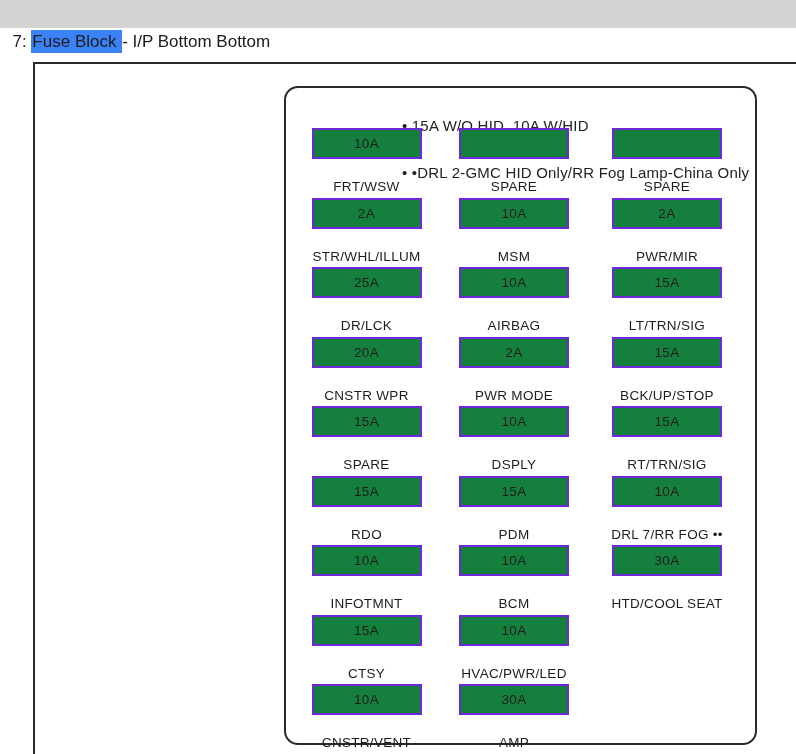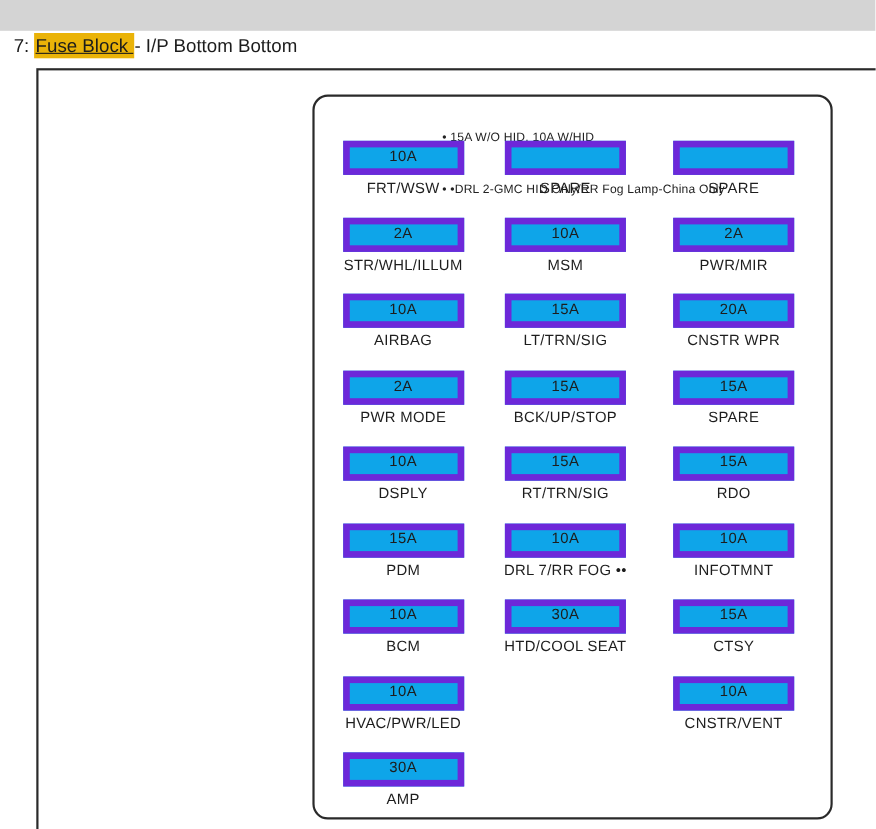--- a/index.html
+++ b/index.html
@@ -47,21 +47,21 @@
     width: 473px;
     height: 659px;
     border: 2px solid #2a2a2a;
     border-radius: 14px;
     background: #ffffff;
     box-sizing: border-box;
   }
   .panel-notes {
     position: absolute;
     left: 402px; top: 87px;
-    font-size: 11px;
+    font-size: 15px;
     line-height: 15.5px;
     letter-spacing: 0.2px;
     color: #222222;
     white-space: pre;
   }
   .fuse-grid {
     position: absolute;
     left: 293px; top: 128px;
     display: grid;
     grid-template-columns: 147px 148px 158px;
@@ -69,43 +69,44 @@
   }
   .fuse-cell {
     display: flex;
     flex-direction: column;
     align-items: center;
     width: 100%;
   }
   .fuse-box {
     width: 110px;
     height: 31px;
-    border: 6px solid #6d28d9;
-    box-sizing: border-box;
-    background: #0ea5e9;
+    border: 2px solid #6d28d9;
+    box-sizing: border-box;
+    background: #15803d;
     display: flex;
+    align-items: center;
     justify-content: center;
     font-size: 13.5px;
     letter-spacing: 0.4px;
     color: #1d1d1d;
   }
   .fuse-label {
-    margin-top: 4px;
+    margin-top: 20px;
     font-size: 13.5px;
     letter-spacing: 0.3px;
     color: #1d1d1d;
     white-space: pre;
     text-align: center;
   }
 </style>
 </head>
 <body>
 
 <div class="title-bar" style="background: rgb(212, 212, 212);">
-  <span>7: </span><span class="hl" style="background: #eab308; text-decoration: underline;">Fuse Block </span><span>- I/P Bottom Bottom</span>
+  <span>7: </span><span class="hl" style="background: #3b82f6;">Fuse Block </span><span>- I/P Bottom Bottom</span>
 </div>
 
 <div class="frame"></div>
 
 <div class="fuse-panel"></div>
 
 <div class="panel-notes">
   <div>• 15A W/O HID, 10A W/HID</div>
   <div>• •DRL 2-GMC HID Only/RR Fog Lamp-China Only</div>
 </div>
@@ -142,20 +143,26 @@
       <div class="fuse-label">MSM</div>
     </div>
     <div class="fuse-cell">
       <div class="fuse-box">
         <span>2A</span>
       </div>
       <div class="fuse-label">PWR/MIR</div>
     </div>
     <div class="fuse-cell">
       <div class="fuse-box">
+        <span>25A</span>
+      </div>
+      <div class="fuse-label">DR/LCK</div>
+    </div>
+    <div class="fuse-cell">
+      <div class="fuse-box">
         <span>10A</span>
       </div>
       <div class="fuse-label">AIRBAG</div>
     </div>
     <div class="fuse-cell">
       <div class="fuse-box">
         <span>15A</span>
       </div>
       <div class="fuse-label">LT/TRN/SIG</div>
     </div>

